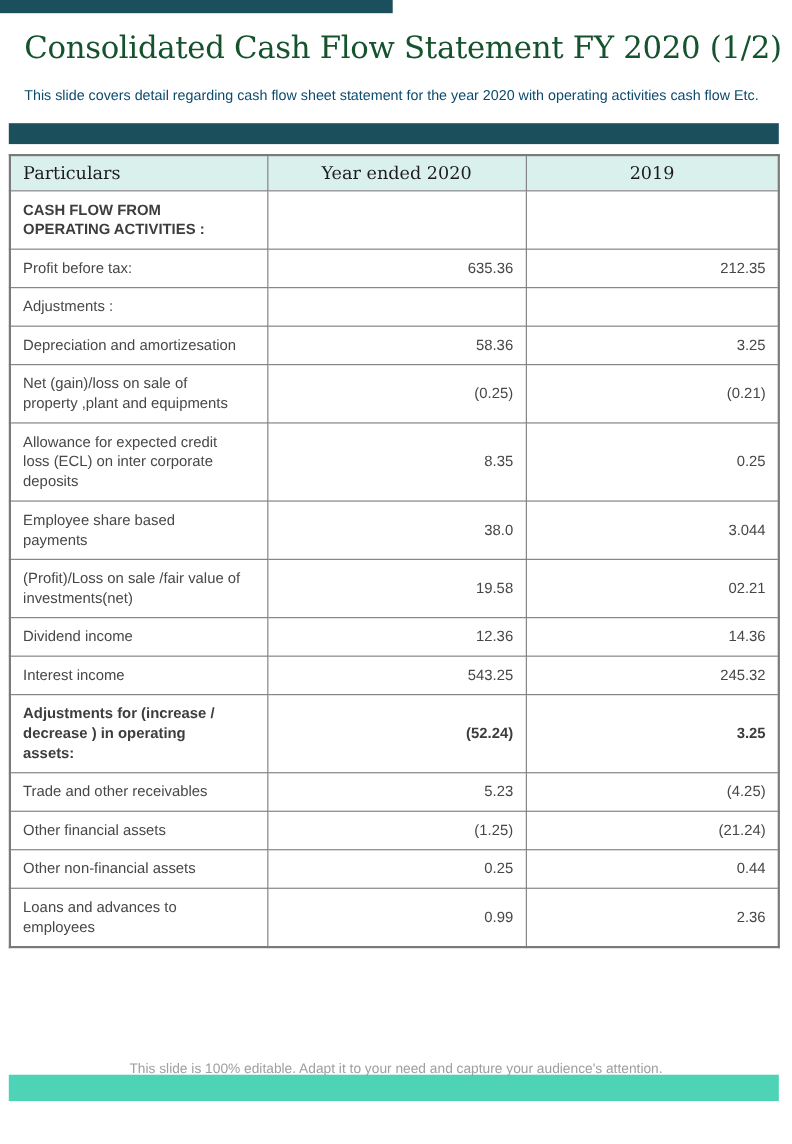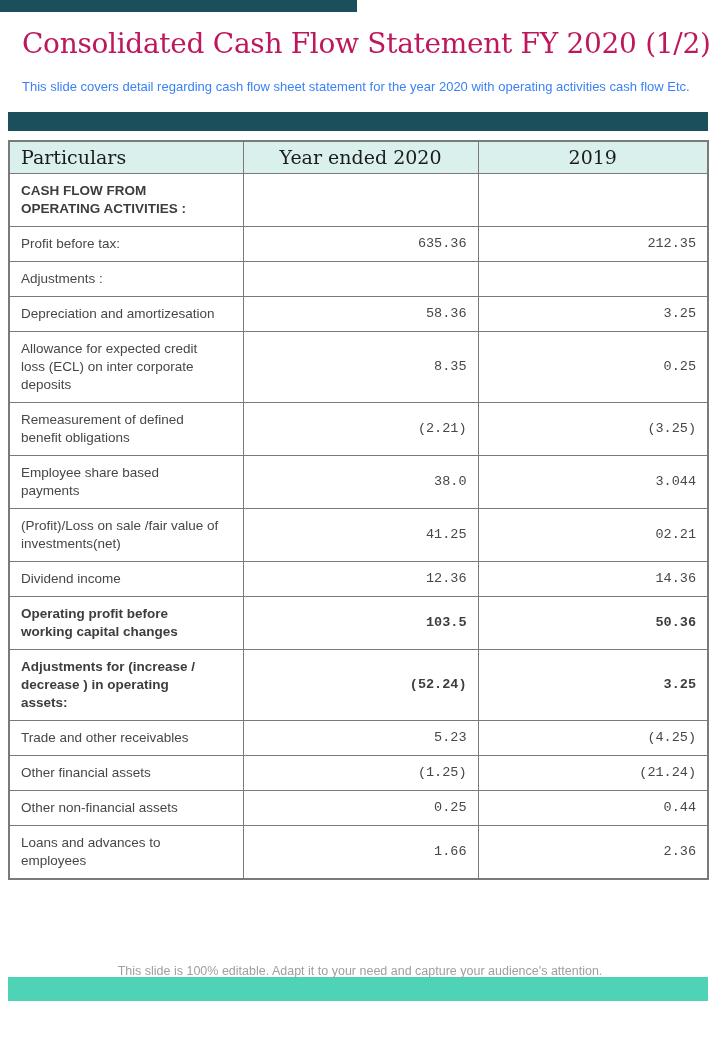--- a/index.html
+++ b/index.html
@@ -19,29 +19,29 @@
     background: #1b4f5c;
   }
   .page-title {
     position: absolute;
     left: 22px; top: 27px;
     width: 690px;
     font-family: "DejaVu Serif", "Liberation Serif", serif;
     font-size: 28px;
     font-weight: 500;
     letter-spacing: -0.3px;
-    color: #be185d;
+    color: #14532d;
     white-space: nowrap;
   }
   .page-subtitle {
     position: absolute;
     left: 22px; top: 79px;
     width: 690px;
     font-size: 13px;
-    color: #3b82f6;
+    color: #0c4a6e;
   }
   .teal-band {
     position: absolute;
     left: 8px; top: 112px;
     width: 700px; height: 19px;
     background: #1b4f5c;
   }
   table.cashflow {
     position: absolute;
     left: 8px; top: 140px;
@@ -52,38 +52,38 @@
   table.cashflow, table.cashflow th, table.cashflow td {
     border: 1px solid #7a7a7a;
   }
   table.cashflow { border: 2px solid #7a7a7a; }
   col.c1 { width: 234px; }
   col.c2 { width: 235px; }
   col.c3 { width: 230px; }
   th {
     background: #d9f0ec;
     font-family: "DejaVu Serif", "Liberation Serif", serif;
-    font-size: 19px;
+    font-size: 16px;
     font-weight: 500;
     color: #1c1c1c;
     height: 32px;
     padding: 2px 11px;
     vertical-align: middle;
   }
   th.left { text-align: left; }
   th.right { }
   td {
     font-size: 13.5px;
     line-height: 18px;
     color: #474747;
     padding: 8px 11px;
     vertical-align: middle;
   }
   td.label { text-align: left; white-space: pre-line; }
-  td.val { text-align: right; font-family: Liberation Mono, monospace; }
+  td.val { text-align: right; }
   tr.bold td { font-weight: bold; color: #3d3d3d; }
   .green-bar {
     position: absolute;
     left: 8px; top: 977px;
     width: 700px; height: 24px;
     background: #4ed3b6;
   }
   .slide-footer {
     position: absolute;
     left: 0; top: 964px;
@@ -135,54 +135,53 @@
           <td class="label">Adjustments :</td>
           <td class="val"></td>
           <td class="val"></td>
         </tr>
         <tr>
           <td class="label">Depreciation and amortizesation</td>
           <td class="val">58.36</td>
           <td class="val">3.25</td>
         </tr>
         <tr>
+          <td class="label">Net (gain)/loss on sale of
+property ,plant and equipments</td>
+          <td class="val">(0.25)</td>
+          <td class="val">(0.21)</td>
+        </tr>
+        <tr>
           <td class="label">Allowance for expected credit
 loss (ECL) on inter corporate
 deposits</td>
           <td class="val">8.35</td>
           <td class="val">0.25</td>
         </tr>
         <tr>
-          <td class="label">Remeasurement of defined
-benefit obligations</td>
-          <td class="val">(2.21)</td>
-          <td class="val">(3.25)</td>
-        </tr>
-        <tr>
           <td class="label">Employee share based
 payments</td>
           <td class="val">38.0</td>
           <td class="val">3.044</td>
         </tr>
         <tr>
           <td class="label">(Profit)/Loss on sale /fair value of
 investments(net)</td>
-          <td class="val">41.25</td>
+          <td class="val">19.58</td>
           <td class="val">02.21</td>
         </tr>
         <tr>
           <td class="label">Dividend income</td>
           <td class="val">12.36</td>
           <td class="val">14.36</td>
         </tr>
-        <tr class="bold">
-          <td class="label">Operating profit before
-working capital changes</td>
-          <td class="val">103.5</td>
-          <td class="val">50.36</td>
+        <tr>
+          <td class="label">Interest income</td>
+          <td class="val">543.25</td>
+          <td class="val">245.32</td>
         </tr>
         <tr class="bold">
           <td class="label">Adjustments  for (increase /
 decrease ) in operating
 assets:</td>
           <td class="val">(52.24)</td>
           <td class="val">3.25</td>
         </tr>
         <tr>
           <td class="label">Trade and other receivables</td>
@@ -195,21 +194,21 @@
           <td class="val">(21.24)</td>
         </tr>
         <tr>
           <td class="label">Other non-financial assets</td>
           <td class="val">0.25</td>
           <td class="val">0.44</td>
         </tr>
         <tr>
           <td class="label">Loans and advances to
 employees</td>
-          <td class="val">1.66</td>
+          <td class="val">0.99</td>
           <td class="val">2.36</td>
         </tr>
       </tbody>
   </table>
 
   <div class="green-bar"></div>
 
   <div class="slide-footer">This slide is 100% editable. Adapt it to your need and capture your audience's attention.</div>
 
 </div>

